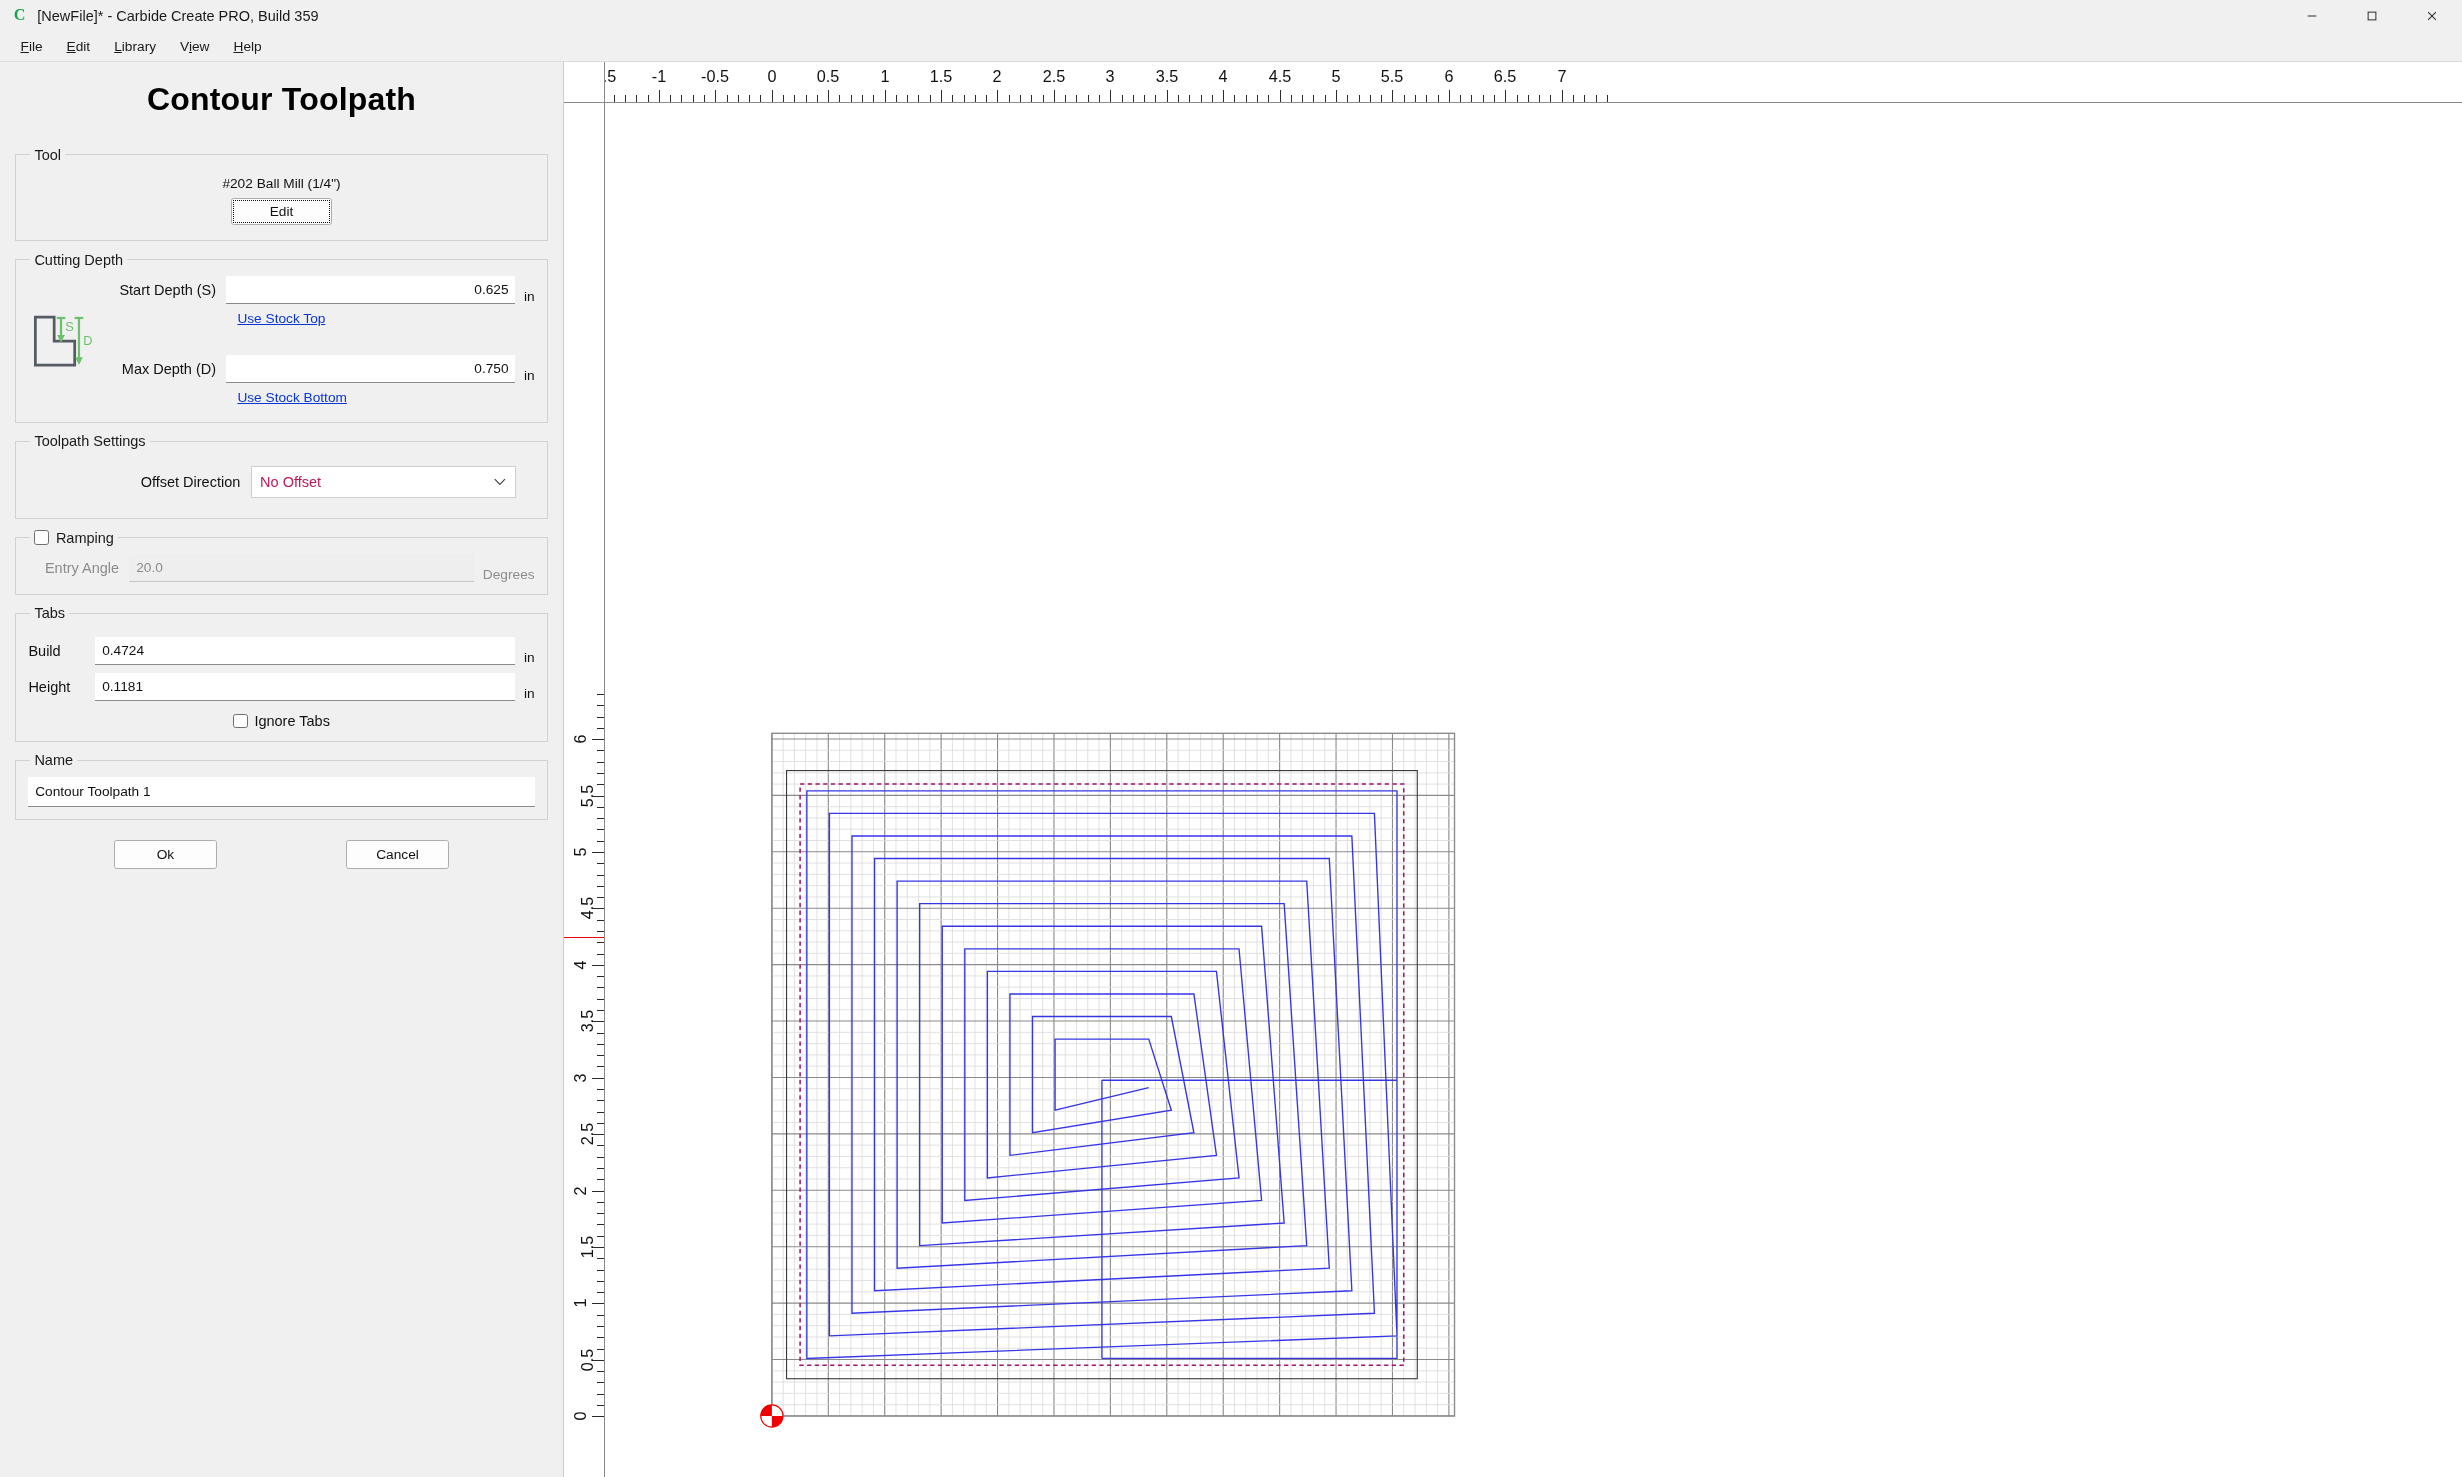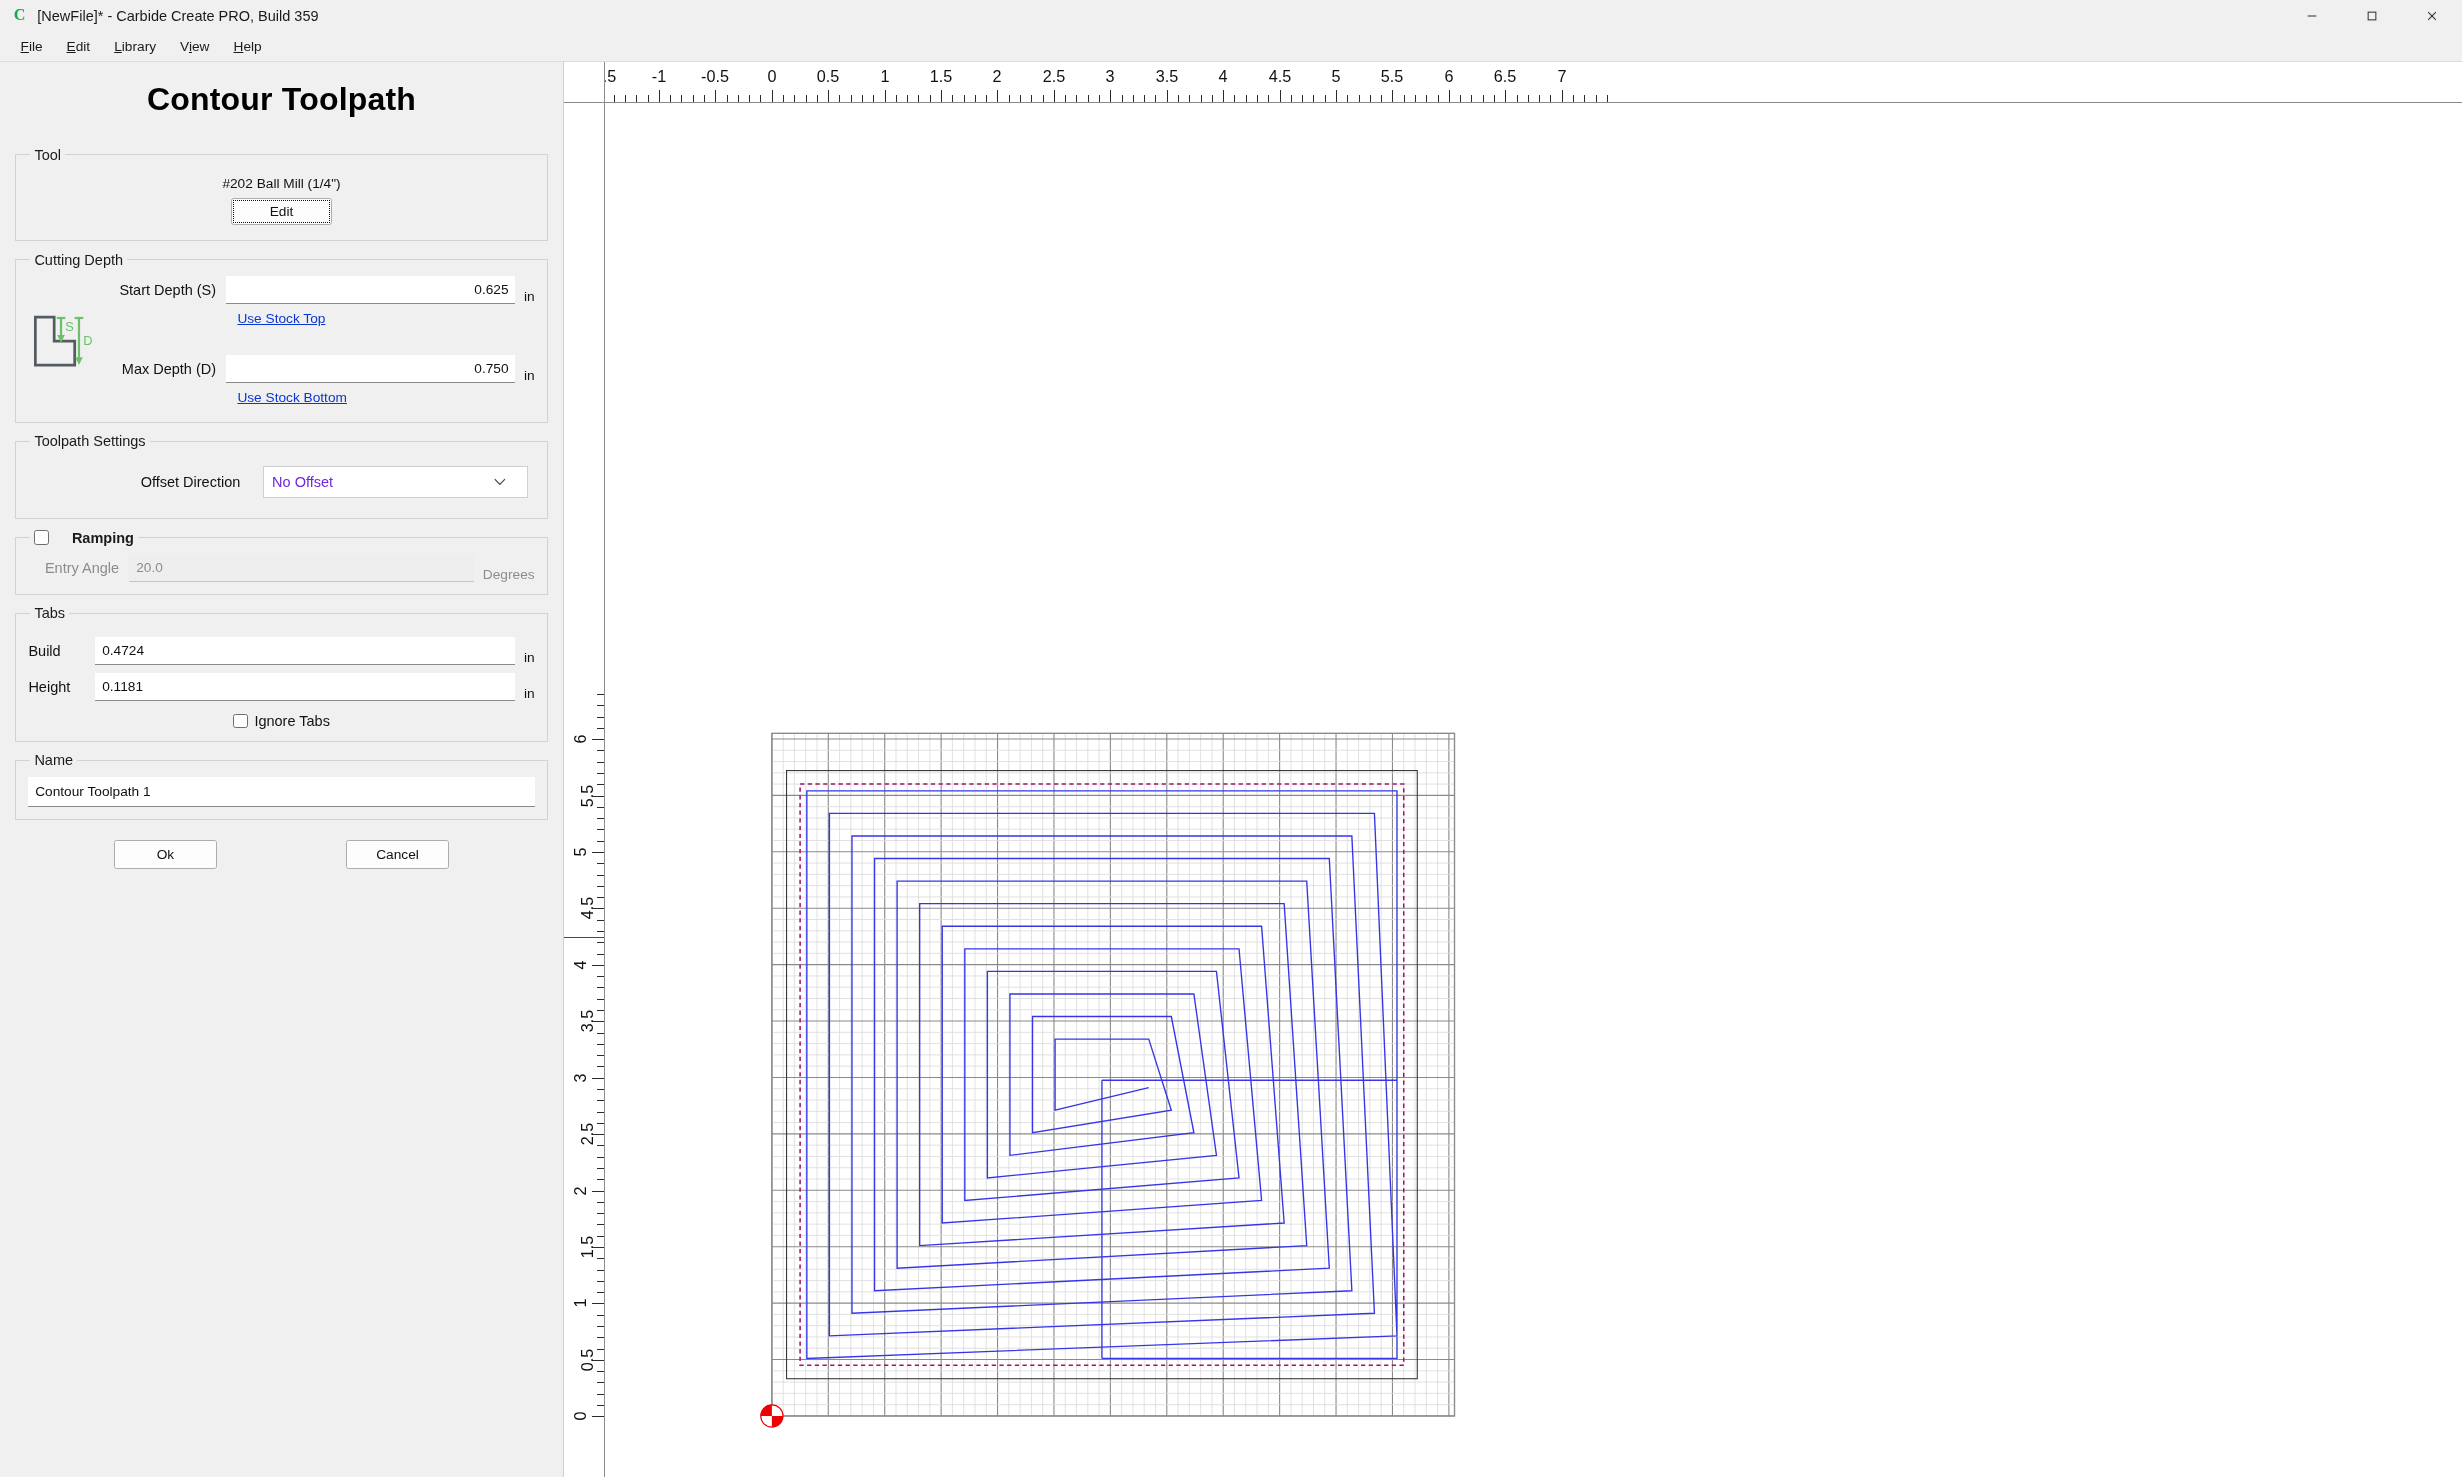--- a/index.html
+++ b/index.html
@@ -167,46 +167,45 @@
 
   
   .select-wrap { position: relative; width: 265px; }
   select.sel {
     font-family: "Liberation Sans", sans-serif;
     font-size: 14.5px;
     width: 100%;
     padding: 6.8px 26px 6.8px 8.5px;
     background: #ffffff;
     border: 0.9px solid #cfcfcf;
-    color: #6d28d9;
+    color: #be185d;
     border-radius: 0;
     -webkit-appearance: none;
     appearance: none;
     cursor: pointer;
-    margin-left: 12px;
   }
   .sel-arrow {
     position: absolute; right: 8.5px; top: 50%; transform: translateY(-50%);
     pointer-events: none;
   }
 
   
   .cb {
     width: 14.5px; height: 14.5px;
     border: 0.9px solid #6e6e6e;
     border-radius: 2.6px;
     background: #fff;
     display: inline-block;
     vertical-align: middle;
     cursor: pointer;
   }
   .cb-row { display: flex; align-items: center; }
   .cb-label { font-size: 14.5px; color: #111; margin-left: 6.8px; }
   fieldset.grp > legend.legend-cb {
-    display: flex; align-items: center; gap: 23px; font-weight: bold;
+    display: flex; align-items: center; gap: 7px;
   }
 
   
   #ramp-row { display: flex; align-items: center; }
   #ramp-row .field-label { width: 101px; color: #8c8c8c; }
 
   
   .tab-row { display: flex; align-items: center; margin: 7.7px 0; }
   .tab-row .lbl { width: 67px; font-size: 14.5px; color: #111; }
   .tab-row .inp { flex: 1; }

